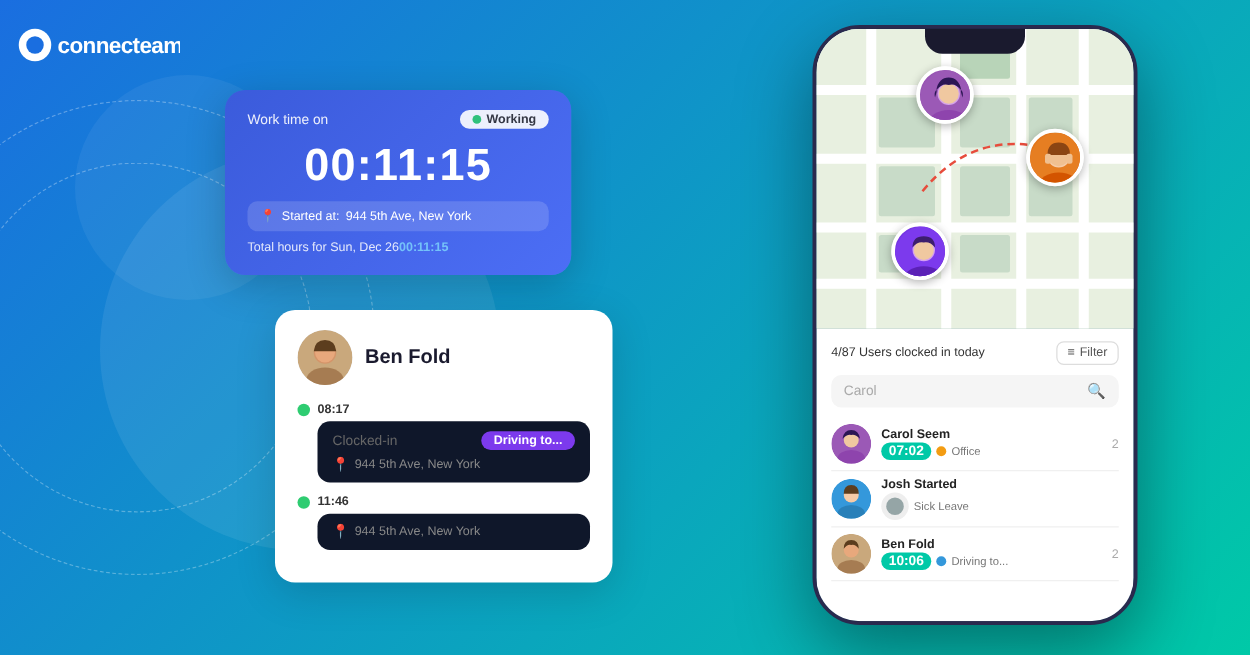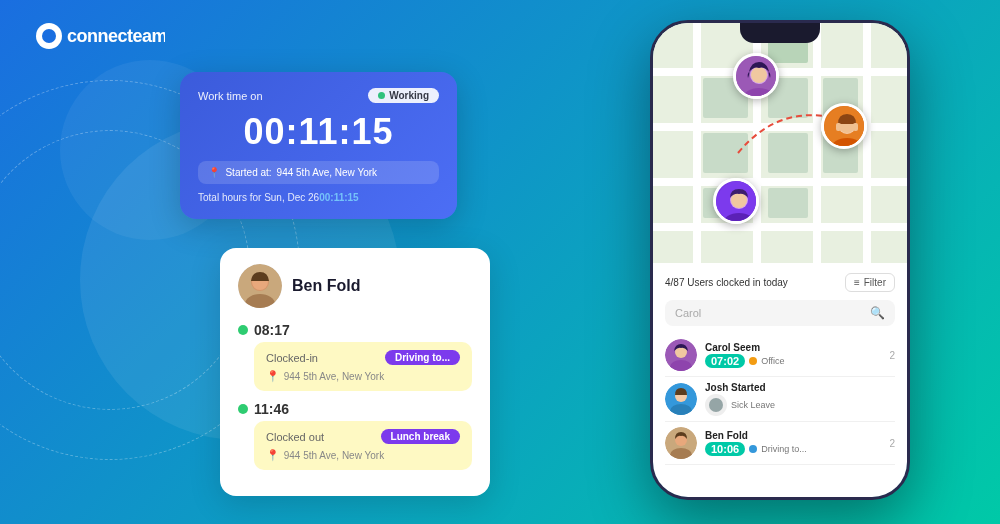--- a/index.html
+++ b/index.html
@@ -29,21 +29,21 @@
       border-radius: 50%;
       background: rgba(255,255,255,0.06);
       left: 60px;
       top: 60px;
     }
 
     
     .logo {
       position: absolute;
       top: 22px;
-      left: 35px;
+      left: 14px;
       color: white;
       font-size: 22px;
       font-weight: 700;
       letter-spacing: -0.5px;
     }
 
     
     .work-time-card {
       position: absolute;
       top: 72px;
@@ -138,35 +138,35 @@
       font-weight: 700;
       color: #1a1a2e;
     }
     .timeline-item {
       margin-bottom: 10px;
     }
     .timeline-time {
       display: flex;
       align-items: center;
       gap: 6px;
-      font-size: 14px;
+      font-size: 10px;
       font-weight: 700;
       color: #333;
       margin-bottom: 4px;
     }
     .timeline-dot {
       width: 10px;
       height: 10px;
       border-radius: 50%;
       background: #2ecc71;
       flex-shrink: 0;
     }
     .timeline-detail {
       margin-left: 16px;
-      background: #fef9c3;
+      background: #0f172a;
       border-radius: 10px;
       padding: 8px 12px;
     }
     .timeline-row {
       display: flex;
       align-items: center;
       justify-content: space-between;
       margin-bottom: 5px;
     }
     .timeline-label {
@@ -436,24 +436,20 @@
       </div>
     </div>
   </div>
 
   <div class="timeline-item">
     <div class="timeline-time">
       <div class="timeline-dot"></div>
       <span>11:46</span>
     </div>
     <div class="timeline-detail">
-      <div class="timeline-row">
-        <span class="timeline-label">Clocked out</span>
-        <span class="tag-lunch">Lunch break</span>
-      </div>
       <div class="timeline-address">
         <span class="pin-icon">📍</span>
         <span>944 5th Ave, New York</span>
       </div>
     </div>
   </div>
 </div>
 
 <div class="phone-mockup">
   <div class="phone-notch"></div>

